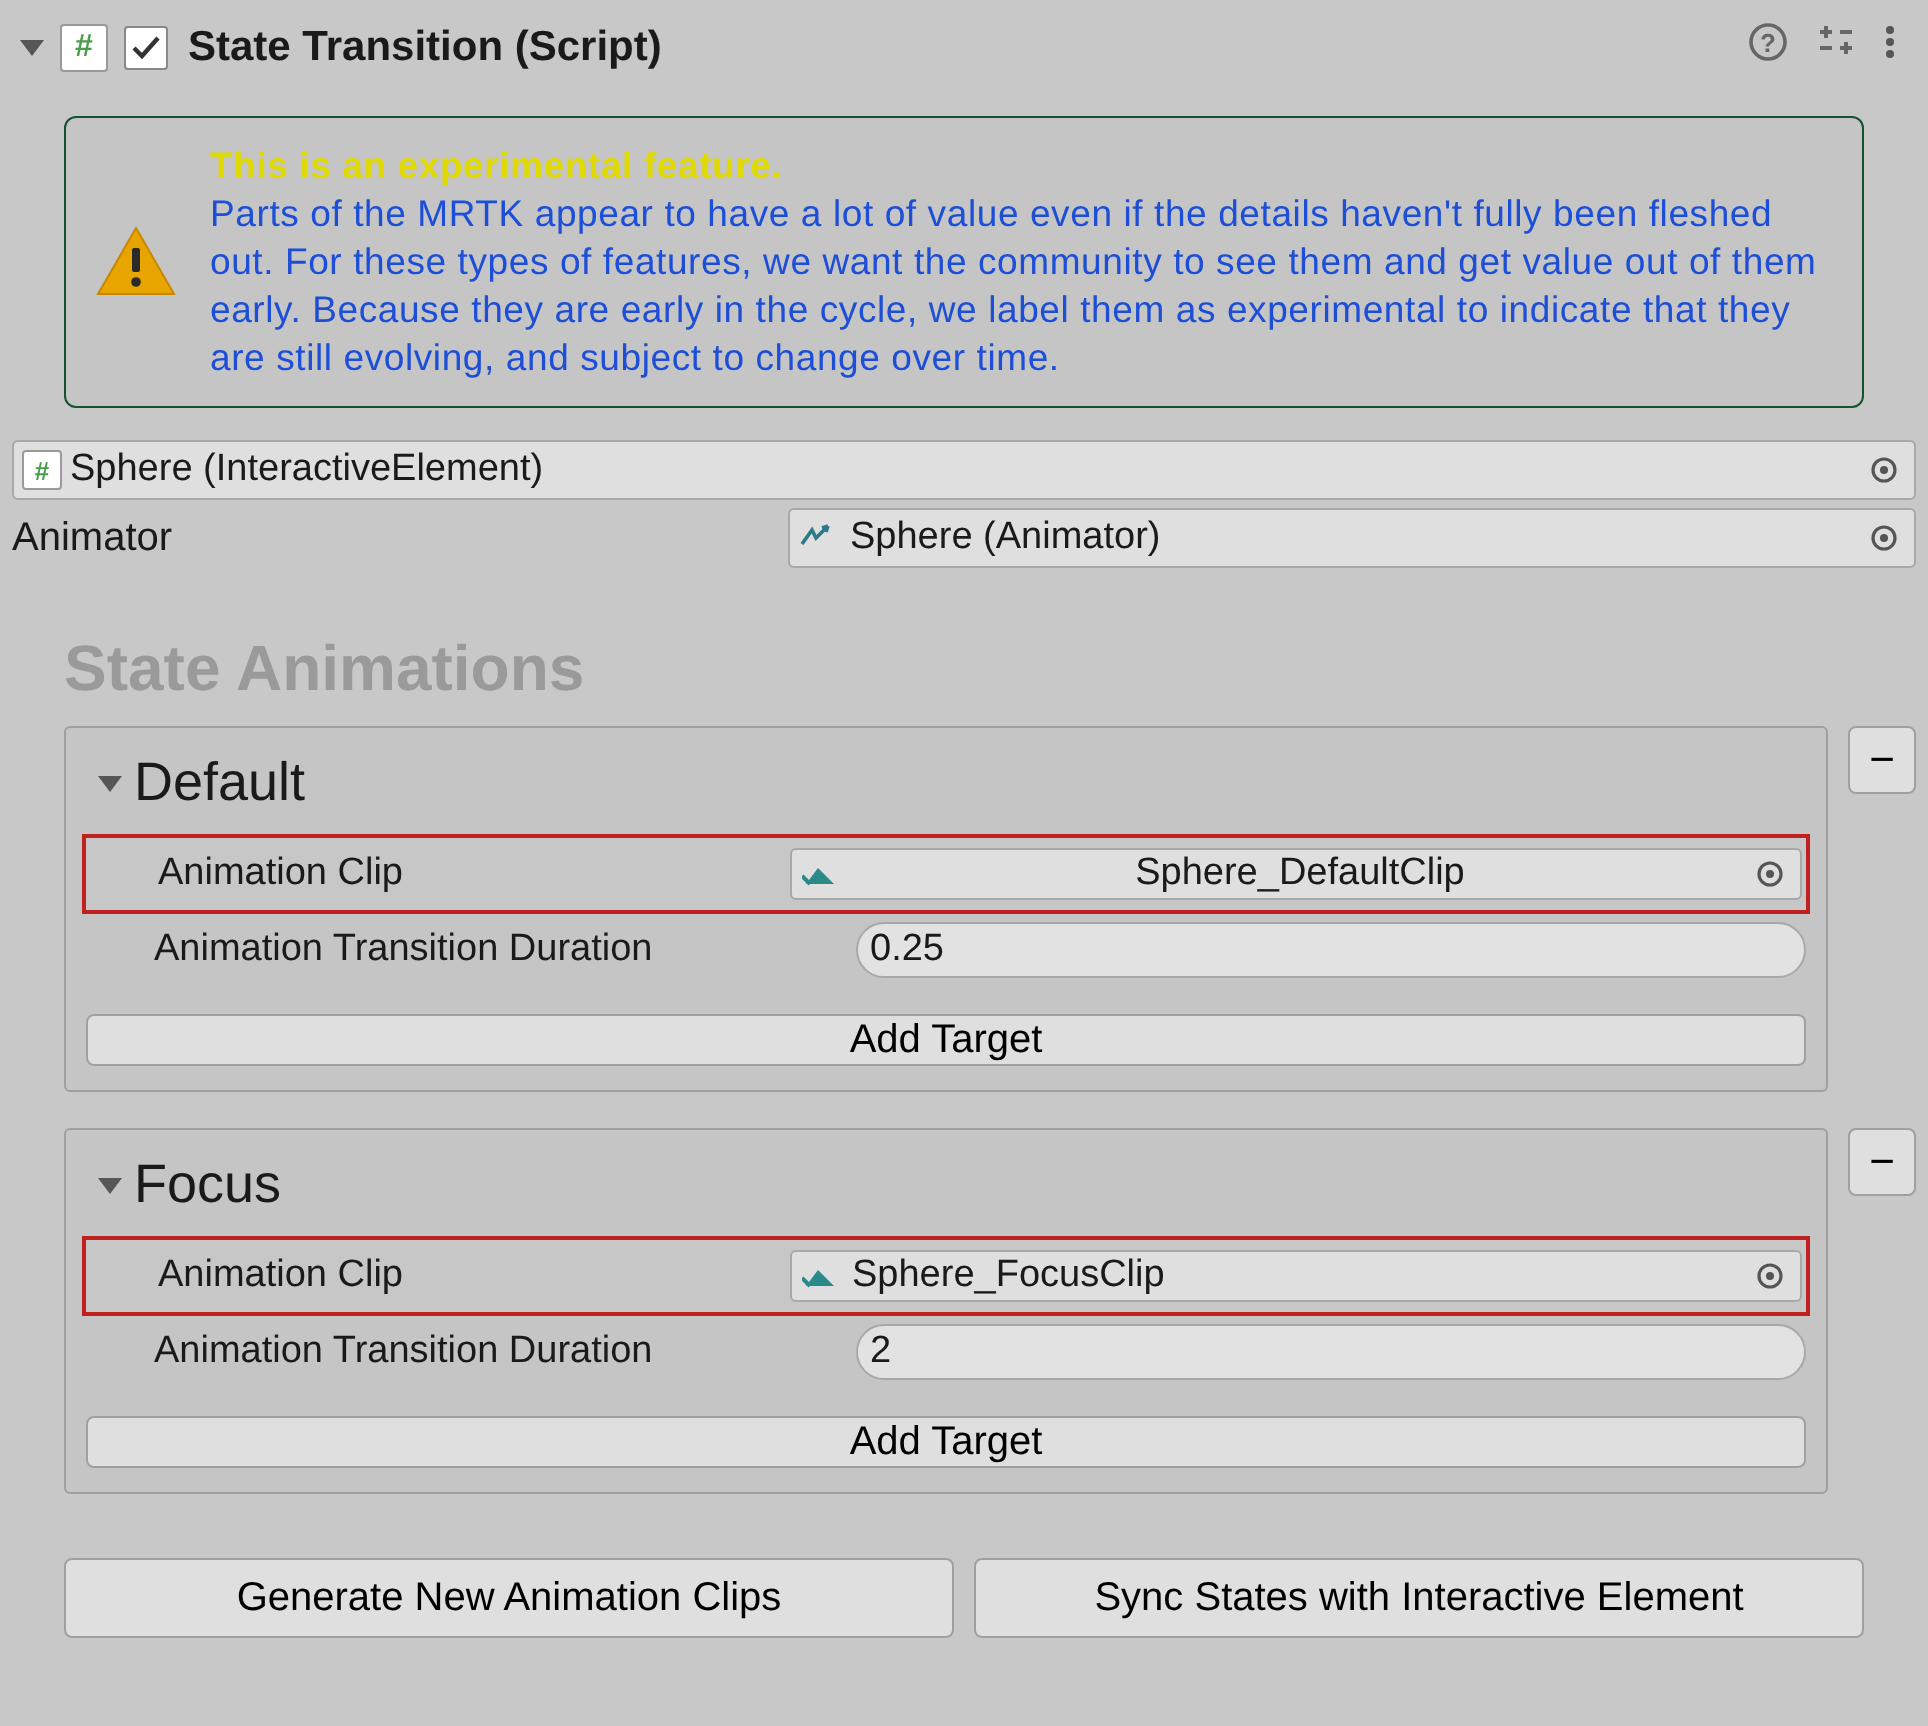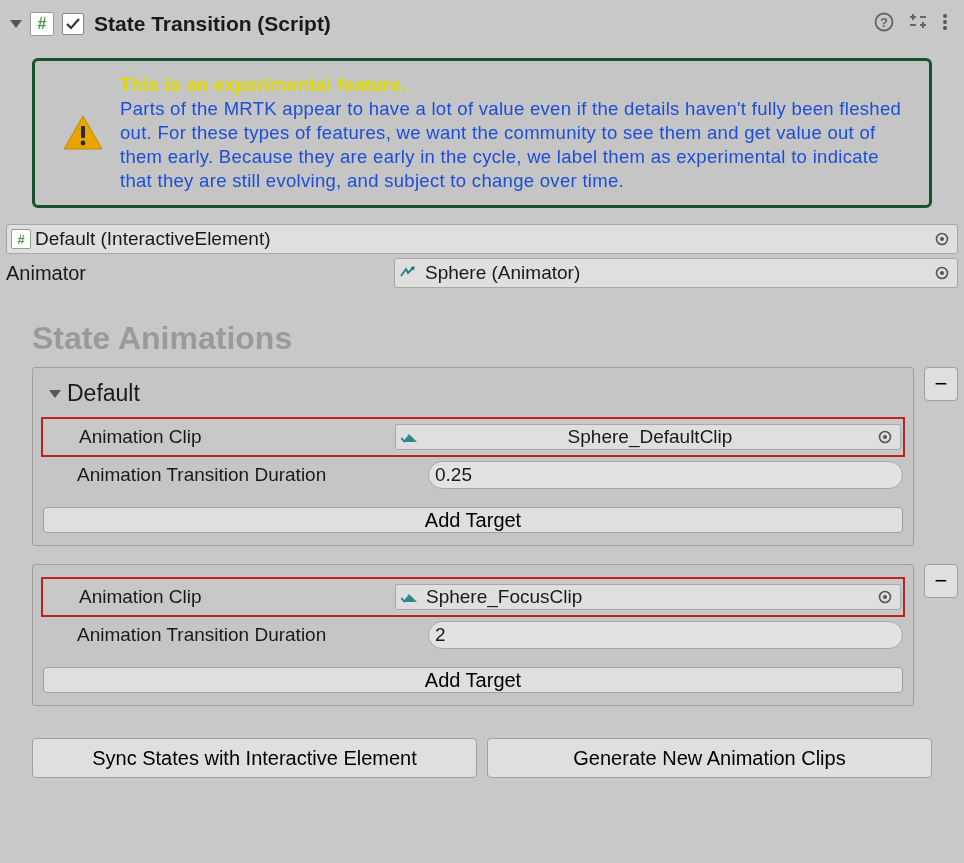--- a/index.html
+++ b/index.html
@@ -57,24 +57,24 @@
     .header-icons {
       display: flex;
       gap: 14px;
       align-items: center;
       padding-right: 6px;
     }
     .header-icon { color: #565656; cursor: pointer; }
     
     .warning-box {
       margin: 10px 32px 14px 32px;
-      border: 3px solid #14532d;
+      border: 1px solid #14532d;
       border-radius: 6px;
       background: #c5c5c5;
-      padding: 12px 27px;
+      padding: 12px 14px;
       display: flex;
       gap: 16px;
     }
     .warning-icon {
       flex-shrink: 0;
       width: 42px;
       display: flex;
       align-items: center;
       justify-content: center;
     }
@@ -143,21 +143,21 @@
       padding: 12px 10px 12px 10px;
     }
     .state-header {
       display: flex;
       align-items: center;
       padding-left: 6px;
       margin-bottom: 10px;
     }
     .state-header .foldout-arrow { margin-right: 6px; }
     .state-name {
-      font-size: 23px;
+      font-size: 27px;
       font-weight: 400;
     }
     
     .inner-field-row {
       display: flex;
       align-items: center;
       height: 32px;
     }
     .inner-label {
       width: 350px;
@@ -280,21 +280,21 @@
   </div>
   <div class="warning-text">
     <span class="warning-title">This is an experimental feature.</span><br>
     <span class="warning-body">Parts of the MRTK appear to have a lot of value even if the details haven't fully been fleshed out. For these types of features, we want the community to see them and get value out of them early. Because they are early in the cycle, we label them as experimental to indicate that they are still evolving, and subject to change over time.</span>
   </div>
 </div>
 
 <div class="field-row">
   <div class="object-field">
     <div class="obj-icon script-icon" style="width:20px;height:20px;font-size:13px;margin-right:4px;">#</div>
-    <div class="obj-text">Default (InteractiveElement)</div>
+    <div class="obj-text">Sphere (InteractiveElement)</div>
     <div class="picker-dot">
       <svg viewBox="0 0 14 14">
           <circle cx="7" cy="7" r="5.5" fill="none" stroke="#555" stroke-width="1.6"></circle>
           <circle cx="7" cy="7" r="2" fill="#555"></circle>
         </svg>
     </div>
   </div>
 </div>
 
 <div class="field-row">
@@ -349,20 +349,24 @@
         <span>0.25</span>
       </div>
     </div>
     <button class="add-target-btn">Add Target</button>
   </div>
   <button class="remove-btn">−</button>
 </div>
 
 <div class="state-row">
   <div class="state-card">
+    <div class="state-header">
+      <div class="foldout-arrow"></div>
+      <div class="state-name">Focus</div>
+    </div>
     <div class="highlighted-row">
       <div class="inner-field-row">
         <div class="inner-label">Animation Clip</div>
         <div class="object-field" style="height:26px;">
           <div class="obj-icon clip-icon">
             <svg viewBox="0 0 18 18">
                 <path d="M2 14 L8 6 L16 14 Z" fill="#2a8a8a"></path>
                 <path d="M0 10 L4 14" stroke="#2a8a8a" stroke-width="2"></path>
               </svg>
           </div>
@@ -381,15 +385,15 @@
       <div class="value-field">
         <span>2</span>
       </div>
     </div>
     <button class="add-target-btn">Add Target</button>
   </div>
   <button class="remove-btn">−</button>
 </div>
 
 <div class="bottom-buttons">
+  <button class="bottom-btn">Generate New Animation Clips</button>
   <button class="bottom-btn">Sync States with Interactive Element</button>
-  <button class="bottom-btn">Generate New Animation Clips</button>
 </div>
 
 </body></html>

